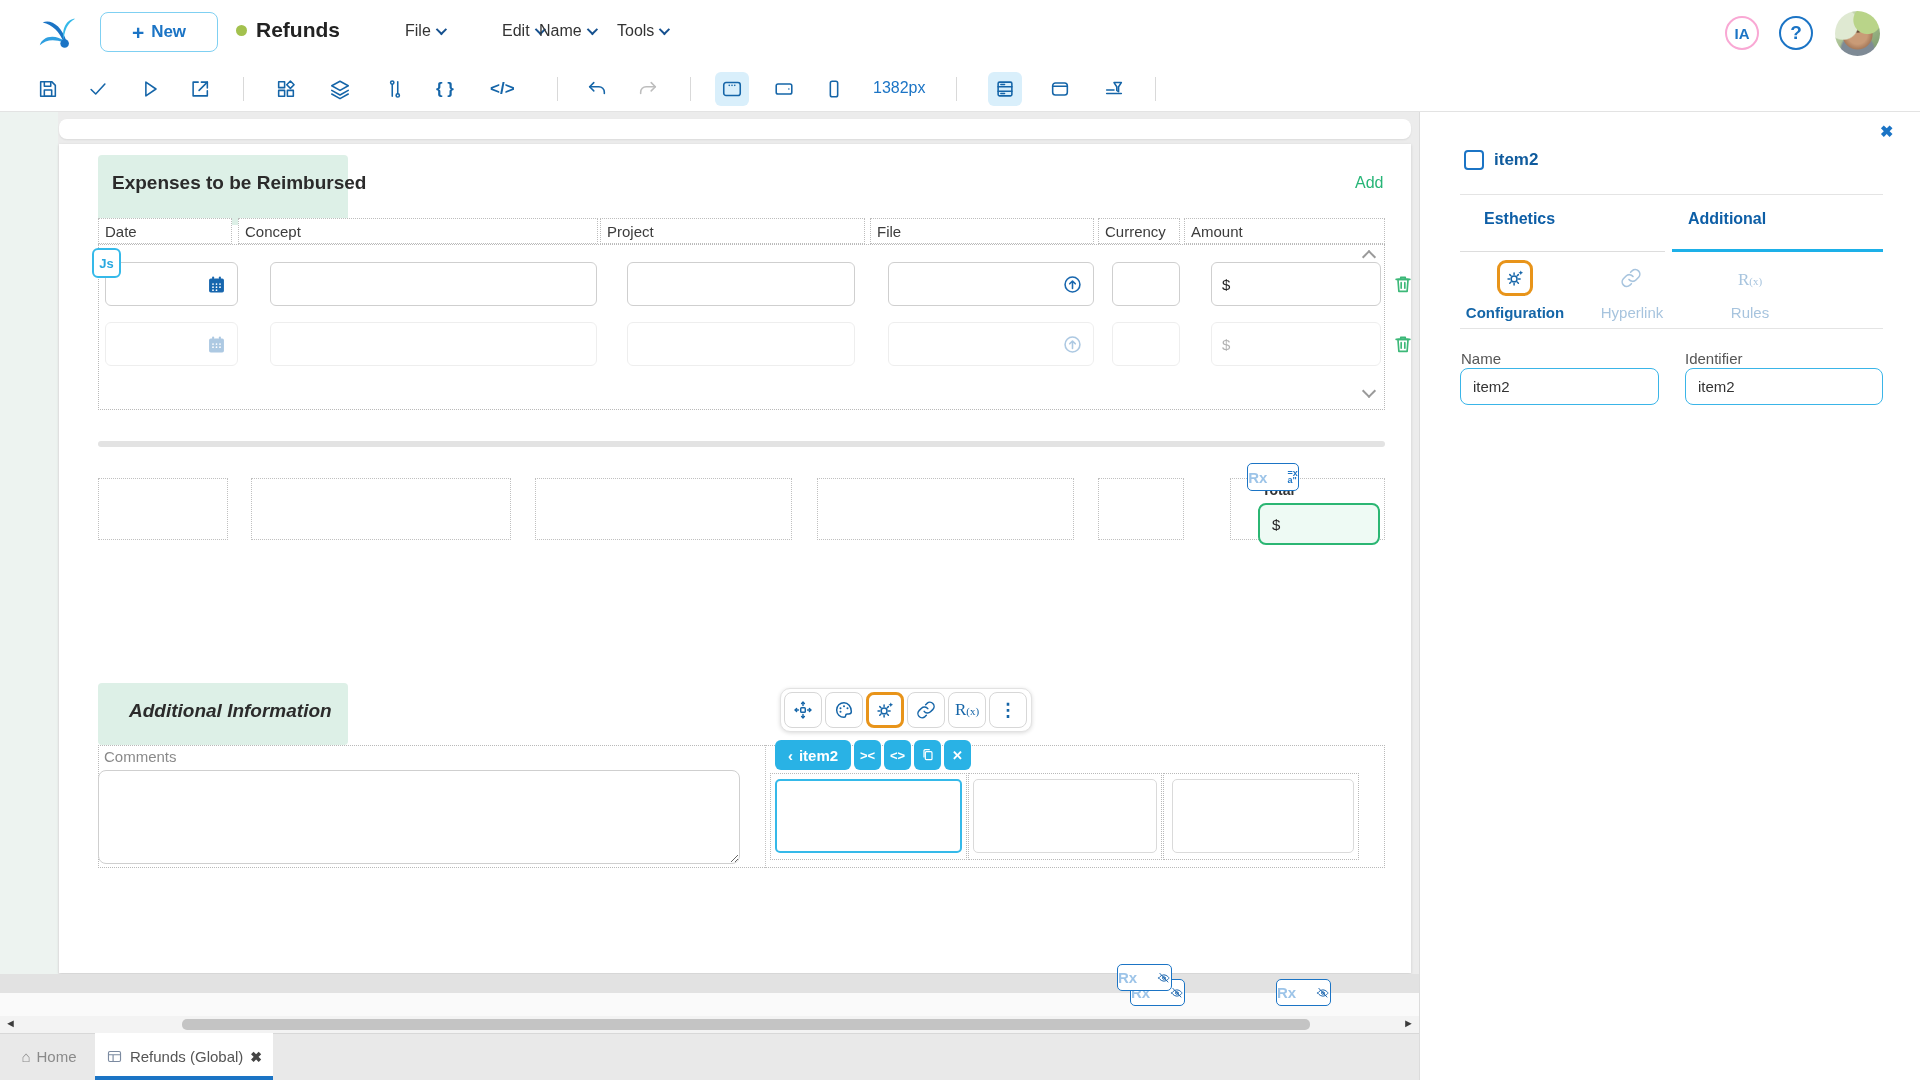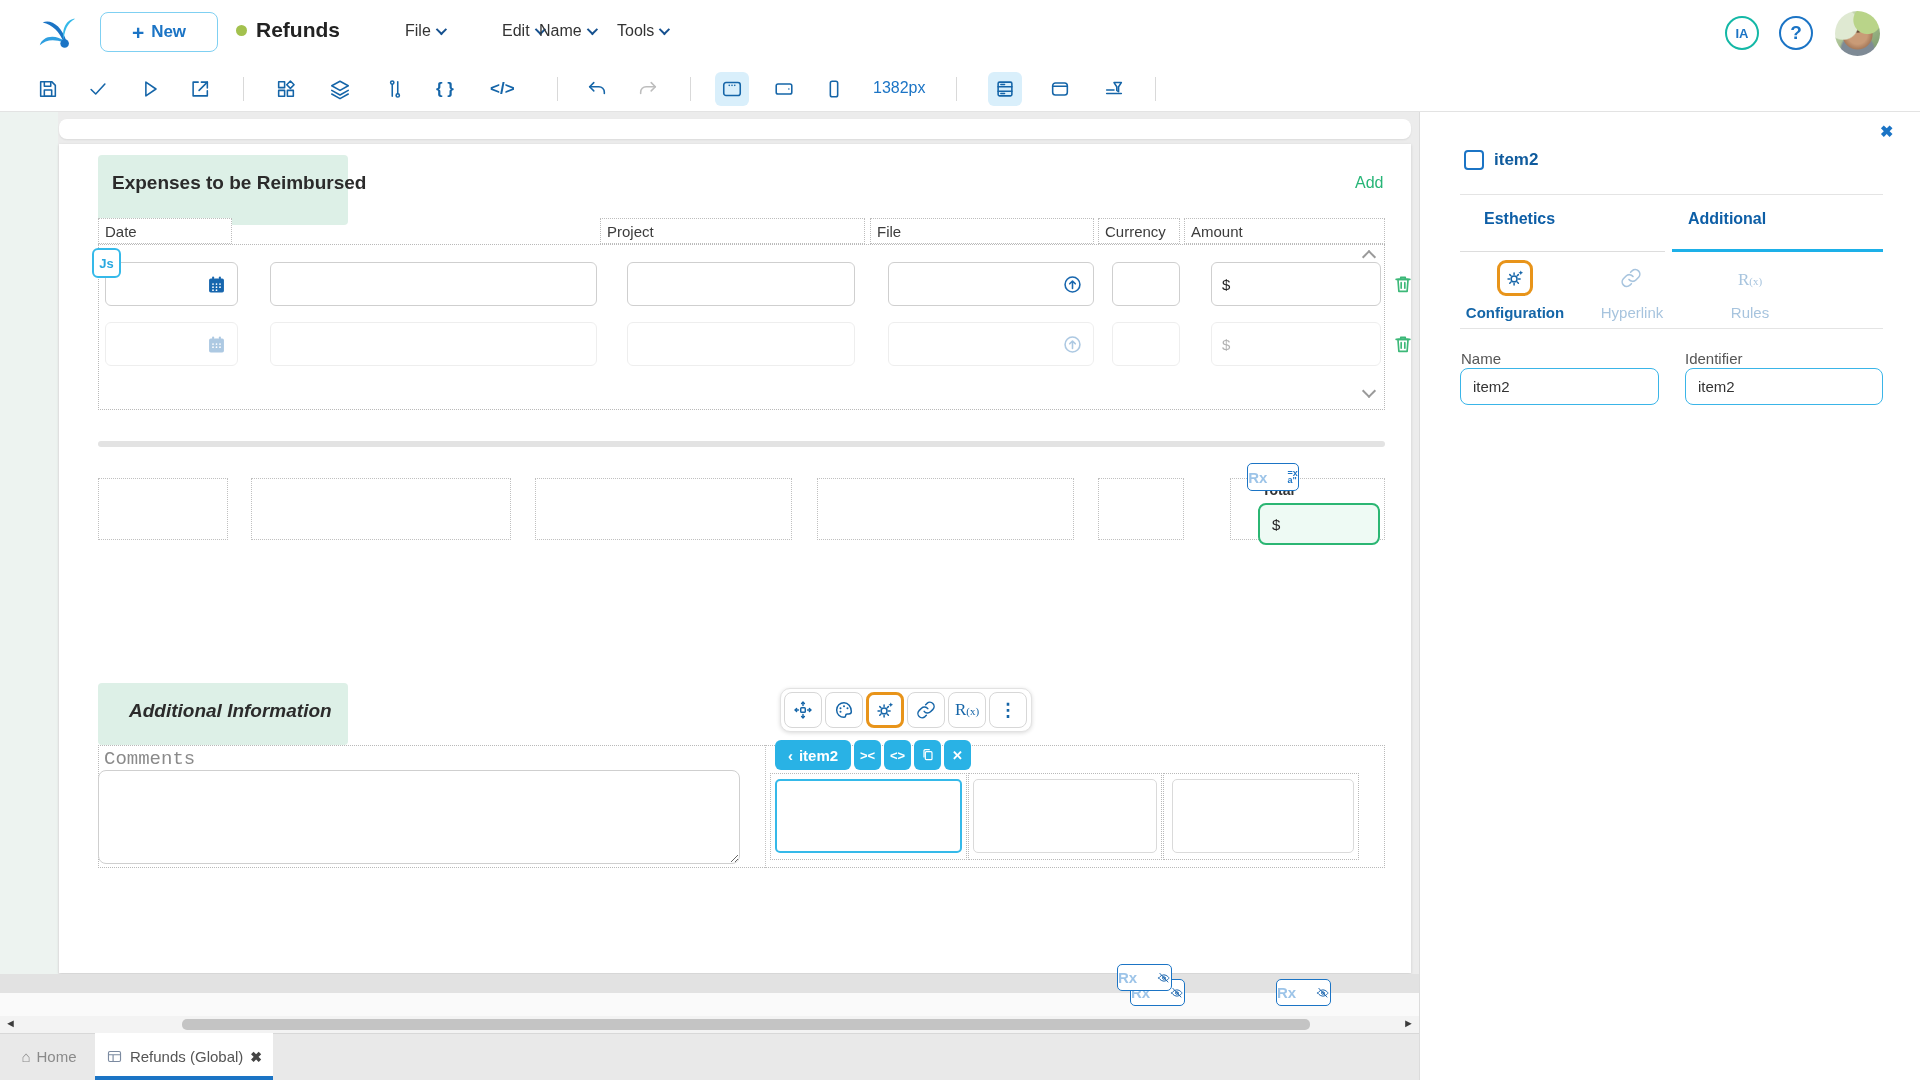--- a/index.html
+++ b/index.html
@@ -14,21 +14,21 @@
   .new-btn .plus { color:#1b74c5; font-size:21px; font-weight:bold; line-height:1; }
   .new-btn .lbl  { color:#1b74c5; font-size:17px; font-weight:bold; }
   .doc-title { left:236px; top:18px; display:flex; align-items:center; gap:9px; }
   .status-dot { width:11px; height:11px; border-radius:50%; background:#a3c14e; }
   .doc-title .t { font-size:21px; font-weight:bold; color:#222; }
   .menu { top:22px; font-size:16px; color:#333; display:flex; align-items:center; gap:5px; cursor:pointer; }
   .chev { width:8px; height:8px; border-right:2px solid #16518f; border-bottom:2px solid #16518f;
           transform:rotate(45deg) translateY(-2px); display:inline-block; }
   .round-badge { width:34px; height:34px; border-radius:50%; display:flex; align-items:center; justify-content:center;
                  font-weight:bold; color:#1b74c5; background:#fff; }
-  .ia  { left:1725px; top:16px; border:2px solid #14b8a6; font-size:13px; }
+  .ia  { left:1725px; top:16px; border:2px solid #f9a8d4; font-size:15px; }
   .hlp { left:1779px; top:16px; border:2.6px solid #1b74c5; font-size:19px; }
   .avatar { left:1835px; top:11px; width:45px; height:45px; border-radius:50%;
             background:
               radial-gradient(circle at 72% 20%, #b9d489 0 28%, transparent 30%),
               radial-gradient(circle at 18% 30%, #dfe9d2 0 30%, transparent 33%),
               radial-gradient(circle at 50% 28%, #6b4f3a 0 22%, transparent 24%),
               radial-gradient(circle at 50% 52%, #c99b77 0 30%, #a97c5c 45%, transparent 48%),
               radial-gradient(circle at 50% 88%, #7e8a95 0 35%, transparent 40%),
               linear-gradient(140deg,#d8e4c8,#9fb987 55%, #74936a);
   }
@@ -70,21 +70,21 @@
 
   .rx-badge { position:absolute; border:1.5px solid #1b74c5; background:#fff; border-radius:5px;
               display:flex; align-items:center; justify-content:center; gap:20px; z-index:5; }
   .rx-badge .rx { color:#9dc4e8; font-weight:bold; font-size:15px; }
   .formula-ic { display:flex; flex-direction:column; line-height:7px; font-size:9px; font-weight:bold; color:#1b74c5; }
   .total-label { position:absolute; left:1203px; top:338px; font-size:14px; font-weight:bold; color:#333; }
   .total-input { position:absolute; left:1199px; top:359px; width:122px; height:42px; border:2px solid #2bb673;
                  background:#eefaf4; border-radius:8px; display:flex; align-items:center; padding-left:12px;
                  font-size:15px; color:#222; }
 
-  .comments-label { position:absolute; left:45px; top:604px; font-size:19px; color:#8a8a8a;font-family:Liberation Mono, monospace; }
+  .comments-label { position:absolute; left:45px; top:604px; font-size:15px; color:#8a8a8a; }
   .comments-ta { position:absolute; left:39px; top:626px; width:642px; height:94px; border:1px solid #cfcfcf;
                  border-radius:8px; background:#fff; resize:both; font-family:"Liberation Sans",sans-serif; }
 
   
   .float-tb { position:absolute; left:721px; top:544px; width:252px; height:44px; background:#fff; border:1px solid #e2e2e2;
               border-radius:10px; box-shadow:0 1px 4px rgba(0,0,0,.15); display:flex; align-items:center; gap:3px; padding:3px; z-index:6; }
   .float-tb .fbtn { width:38px; height:36px; border:1px solid #d7d7d7; border-radius:8px; background:#fff;
                     display:flex; align-items:center; justify-content:center; cursor:pointer; }
   .float-tb .fbtn svg { stroke:#1565a8; fill:none; stroke-width:1.6; stroke-linecap:round; stroke-linejoin:round; }
   .fbtn.orange { border:3px solid #e8941a; }
@@ -317,20 +317,21 @@
     <div id="left-strip" class="abs"></div>
     <div id="page-top-band" class="abs"></div>
 
     <div id="page" class="abs" style="position:absolute;">
 
       <div class="abs mint" style="left:39px;top:11px;width:250px;height:70px;"></div>
       <div class="abs sec-title" style="left:53px;top:28px;">Expenses to be Reimbursed</div>
       <div class="abs add-link" style="left:1296px;top:30px;">Add</div>
 
       <div class="hcell" style="left:39px;width:134px;">Date</div>
+      <div class="hcell" style="left:179px;width:360px;">Concept</div>
       <div class="hcell" style="left:541px;width:265px;">Project</div>
       <div class="hcell" style="left:811px;width:224px;">File</div>
       <div class="hcell" style="left:1039px;width:82px;">Currency</div>
       <div class="hcell" style="left:1125px;width:201px;">Amount</div>
 
       <div class="abs dotted" style="left:39px;top:100px;width:1287px;height:166px;"></div>
       <div class="chevbtn chev-up" style="left:1305px;top:104px;">
           <i></i>
         </div>
       <div class="chevbtn chev-dn" style="left:1305px;top:242px;">

